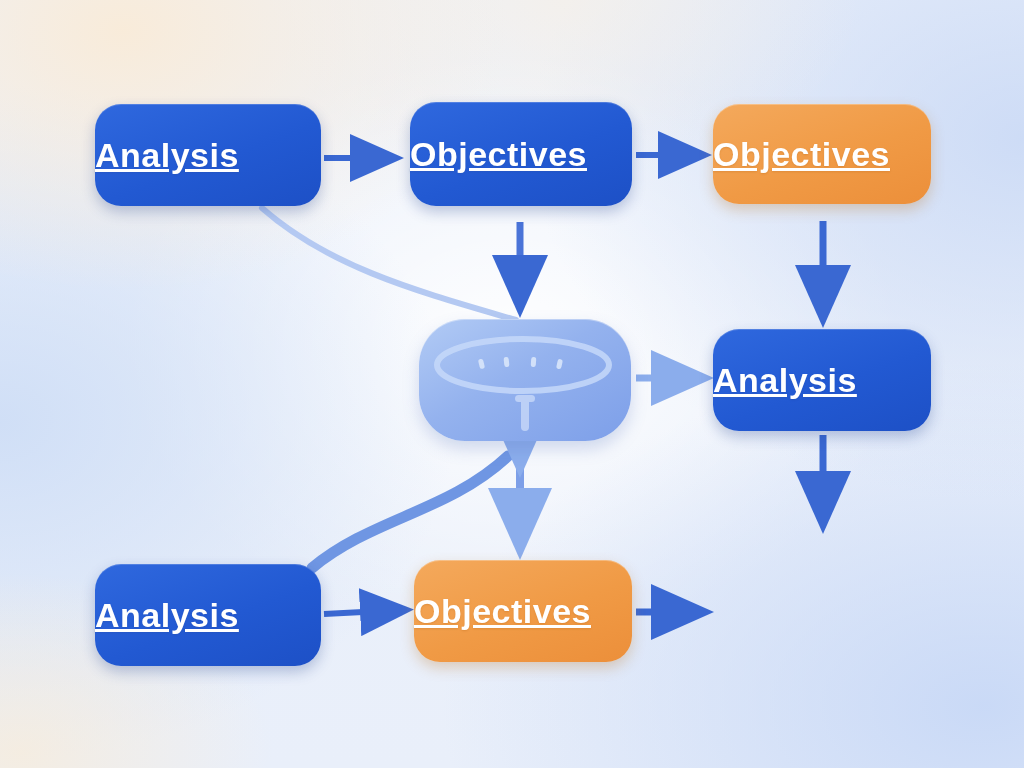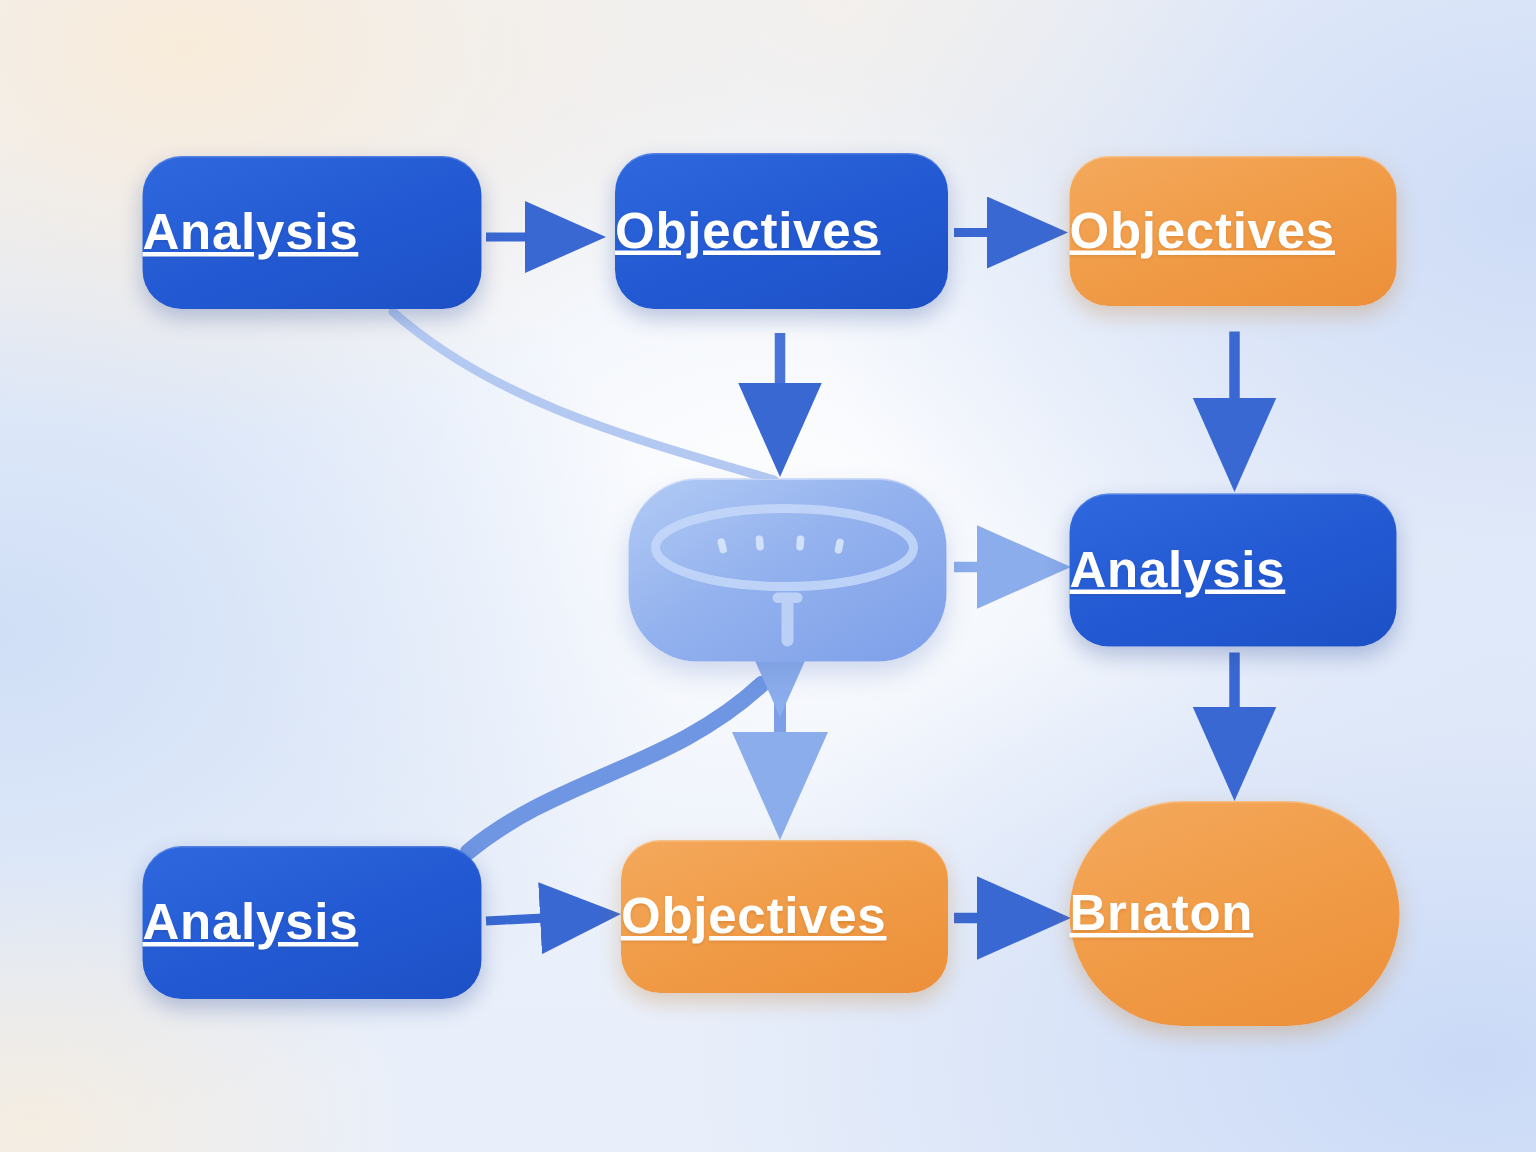--- a/index.html
+++ b/index.html
@@ -116,17 +116,14 @@
   </div>
 
   <div class="node blue" id="n-analysis-bot">
     <span>Analysis</span>
   </div>
 
   <div class="node orange" id="n-cennicice">
     <span>Objectives</span>
   </div>
 
-  <div class="node orange pill" id="n-briaton">
-    <span>Brıaton</span>
-  </div>
 
 </div>
 
 </body></html>

